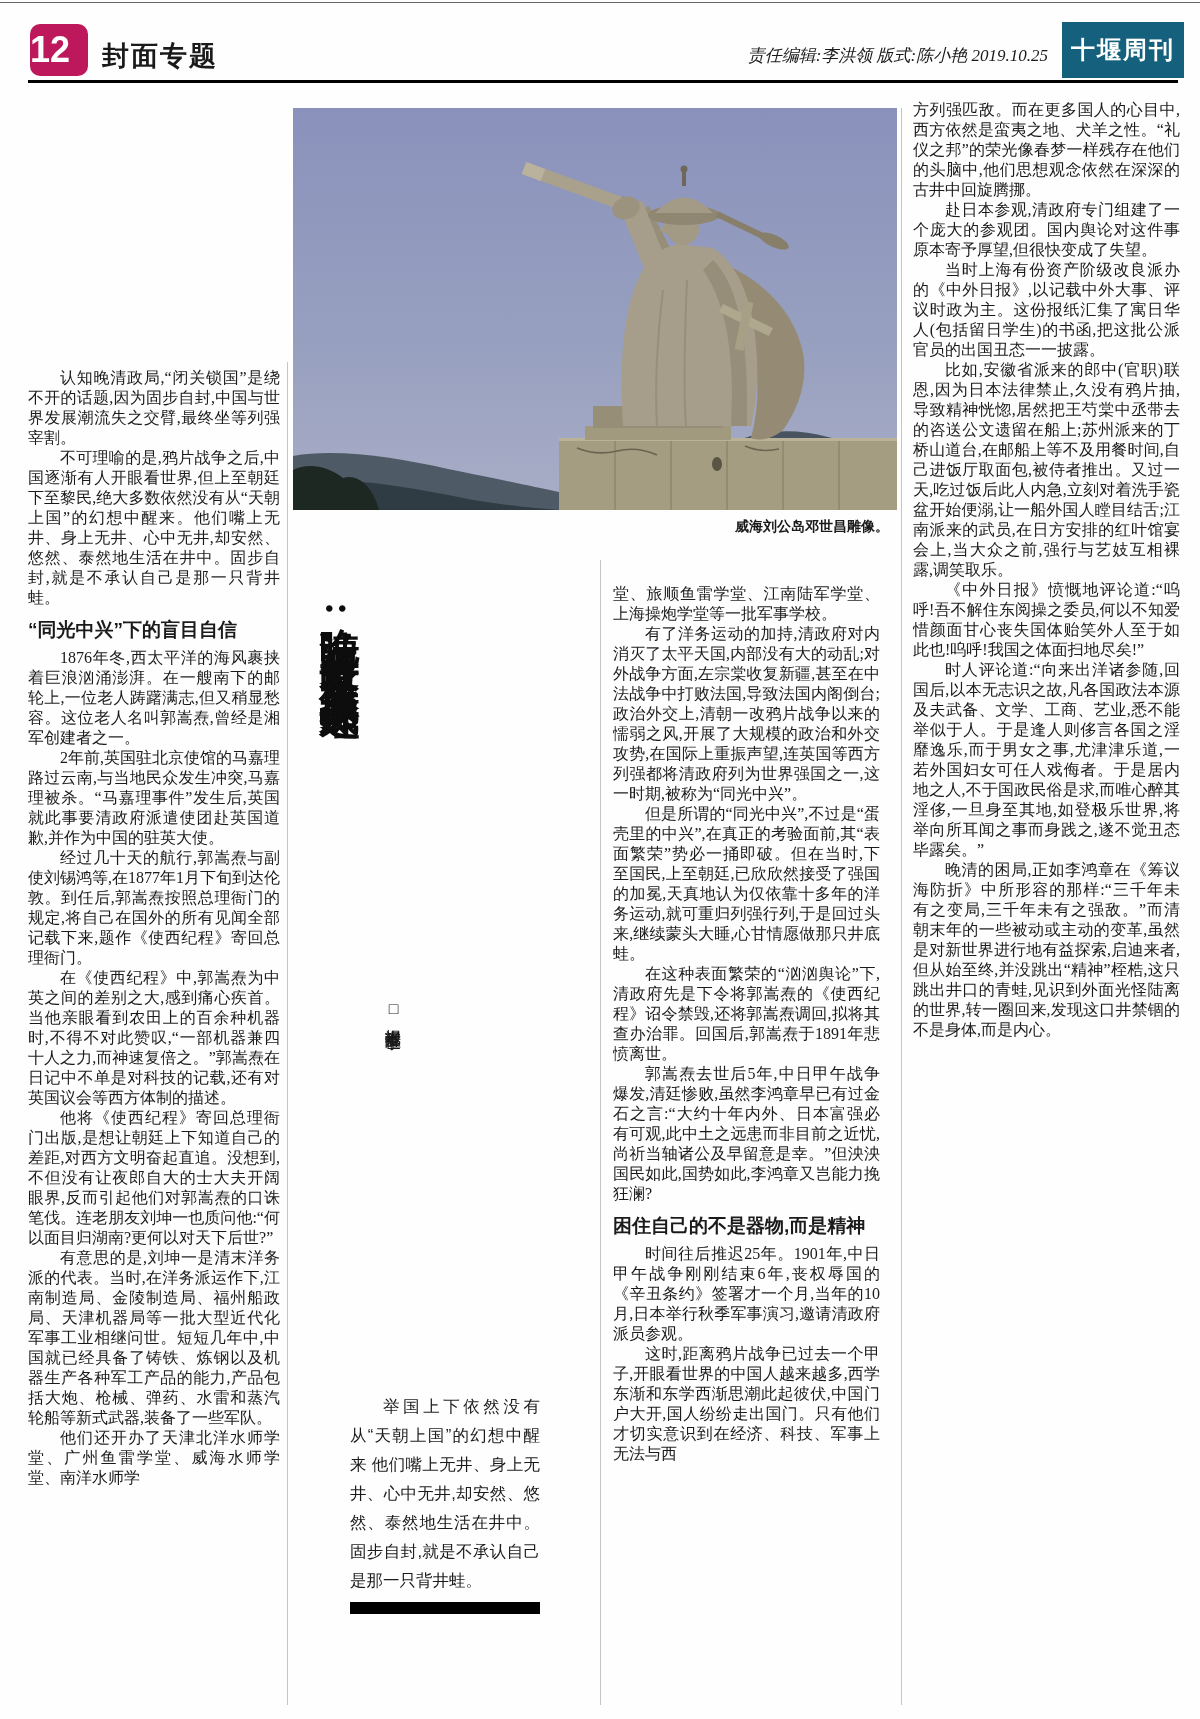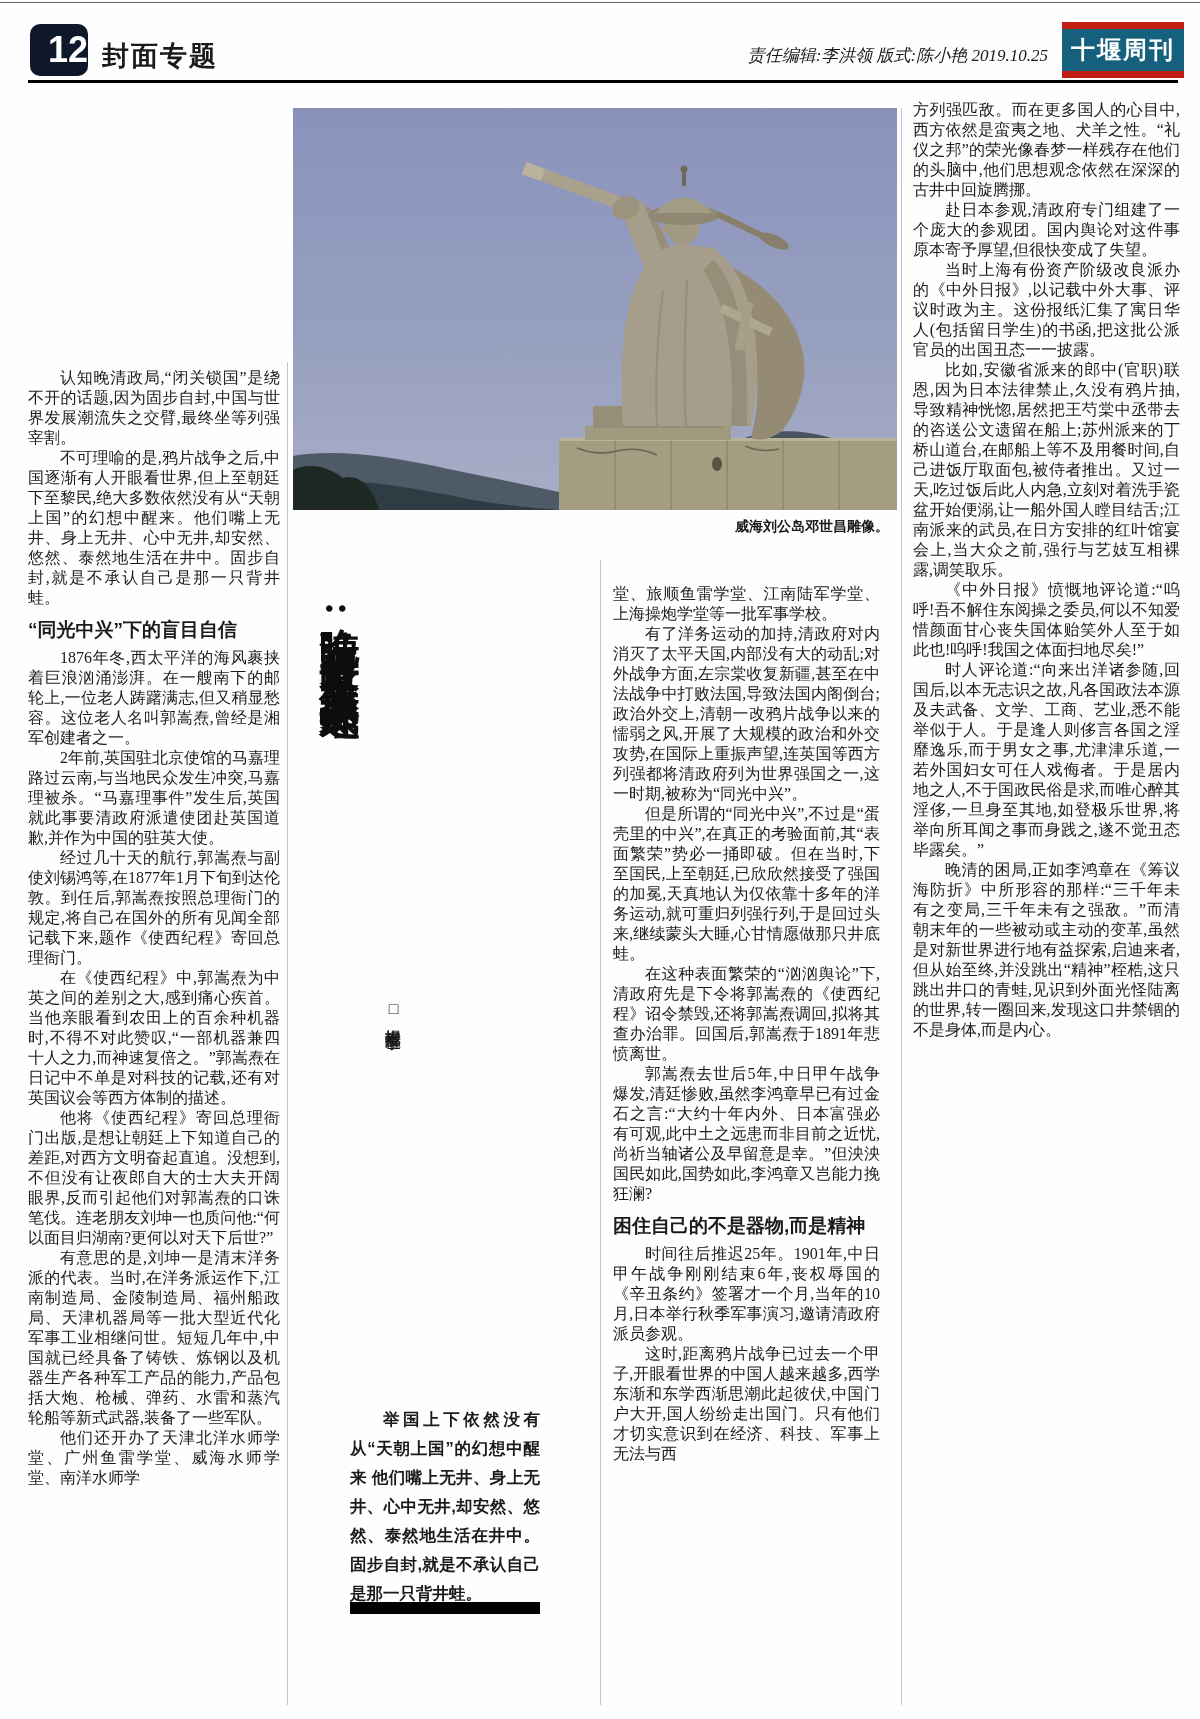--- a/index.html
+++ b/index.html
@@ -1,25 +1,25 @@
 <!DOCTYPE html>
 <html><head>
 <meta charset="utf-8">
 <style>
   html,body{margin:0;padding:0;background:#9a9a9a;}
   #page{position:relative;width:1200px;height:1719px;margin:0 auto;background:#fefefe;
         overflow:hidden;font-family:"Liberation Serif",serif;color:#1a1a1a;}
   .topline{position:absolute;left:0;top:2px;width:1200px;height:1px;background:#666;}
-  .page-num{position:absolute;left:30px;top:24px;width:58px;height:52px;background:#0f172a;
+  .page-num{position:absolute;left:30px;top:24px;width:58px;height:52px;background:#be185d;
             border-radius:10px;color:#fff;font-family:"Liberation Sans",sans-serif;
-            font-weight:bold;font-size:36px;display:flex;align-items:center;justify-content:flex-end;}
+            font-weight:bold;font-size:36px;display:flex;align-items:center;justify-content:flex-start;}
   .section{position:absolute;left:102px;top:38px;font-family:"Liberation Sans",sans-serif;
            font-weight:bold;font-size:27px;letter-spacing:2px;}
   .credits{position:absolute;right:152px;top:44px;font-size:17px;font-weight:normal;font-style:italic;}
-  .masthead{position:absolute;left:1062px;top:22px;width:122px;height:56px;display:flex;flex-direction:column;}
+  .masthead{position:absolute;left:1062px;top:22px;width:122px;height:56px;display:flex;flex-direction:row;}
   .masthead .bar{height:7px;background:#c21d12;}
   .masthead .mid{flex:1;background:#15607c;color:#fff;display:flex;align-items:center;
                  justify-content:center;font-weight:bold;font-size:24px;letter-spacing:2px;}
   .rule{position:absolute;left:28px;top:80px;width:1150px;height:3px;background:#000;}
 
   .photo{position:absolute;left:293px;top:108px;width:604px;height:402px;overflow:hidden;background:#98a0c0;}
   .caption{position:absolute;left:293px;top:518px;width:596px;text-align:right;font-size:14px;font-weight:bold;}
 
   .vsep{position:absolute;width:1px;background:#c5c5c5;}
   #vsep1{left:287px;top:362px;height:1343px;}
@@ -34,22 +34,22 @@
   .col p.cont{text-indent:0;}
   .col .h{font-family:"Liberation Sans",sans-serif;font-weight:bold;font-size:19px;
           margin:12px 0 8px;text-indent:0;text-align:left;}
 
   .headline{position:absolute;left:312px;top:596px;height:790px;writing-mode:vertical-rl;
             text-orientation:mixed;font-family:"Liberation Serif",serif;font-size:40px;
             font-weight:bold;letter-spacing:3px;color:#0d0d0d;}
   .byline{position:absolute;left:382px;top:1000px;height:200px;writing-mode:vertical-rl;
           text-orientation:mixed;font-size:16px;}
   .pullquote{position:absolute;left:350px;top:1392px;width:190px;
-             font-family:"Liberation Sans",sans-serif;font-weight:bold;font-size:16.5px;
-             line-height:29px;text-align:justify;text-indent:2em;margin-top:13px;}
+             font-family:"Liberation Sans",sans-serif;font-weight:normal;font-size:16.5px;
+             line-height:29px;text-align:justify;text-indent:2em;}
   .pullquote-bar{position:absolute;left:350px;top:1602px;width:190px;height:12px;background:#000;}
 </style>
 </head>
 <body>
 
 <div id="page">
 
   <div class="topline"></div>
 
   <div class="page-num">

